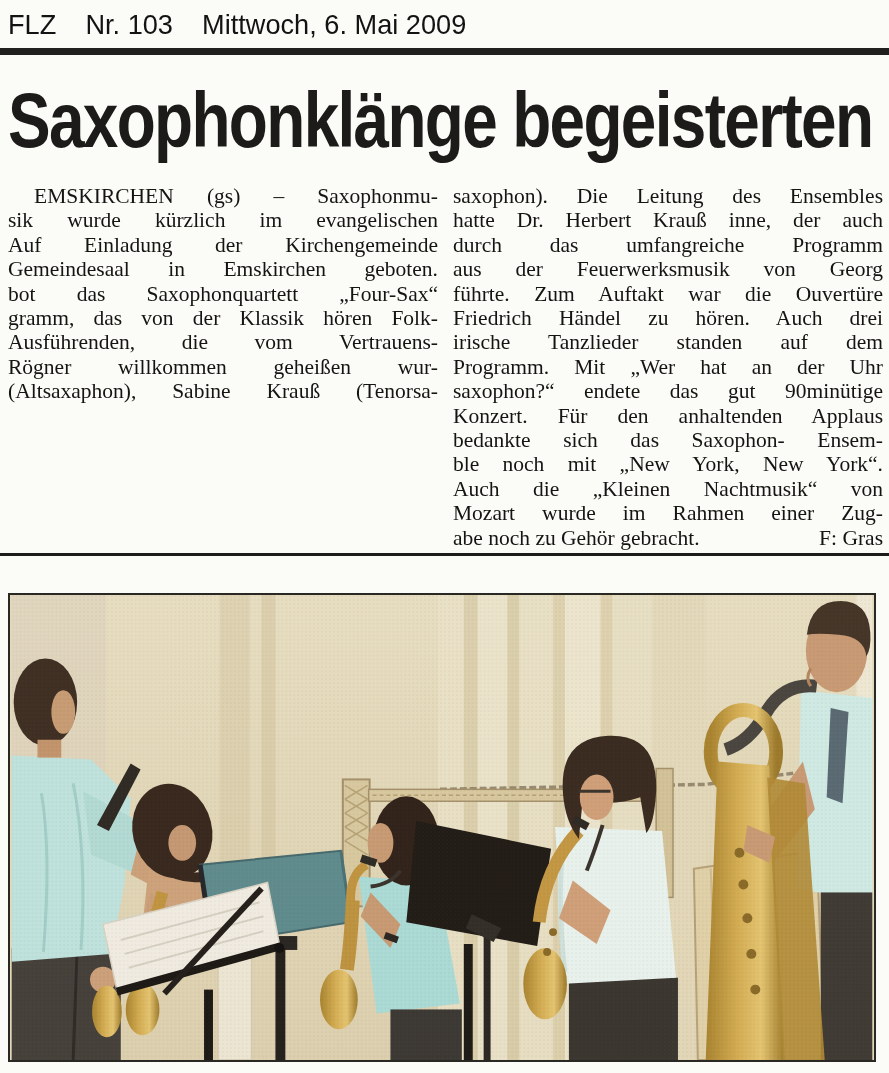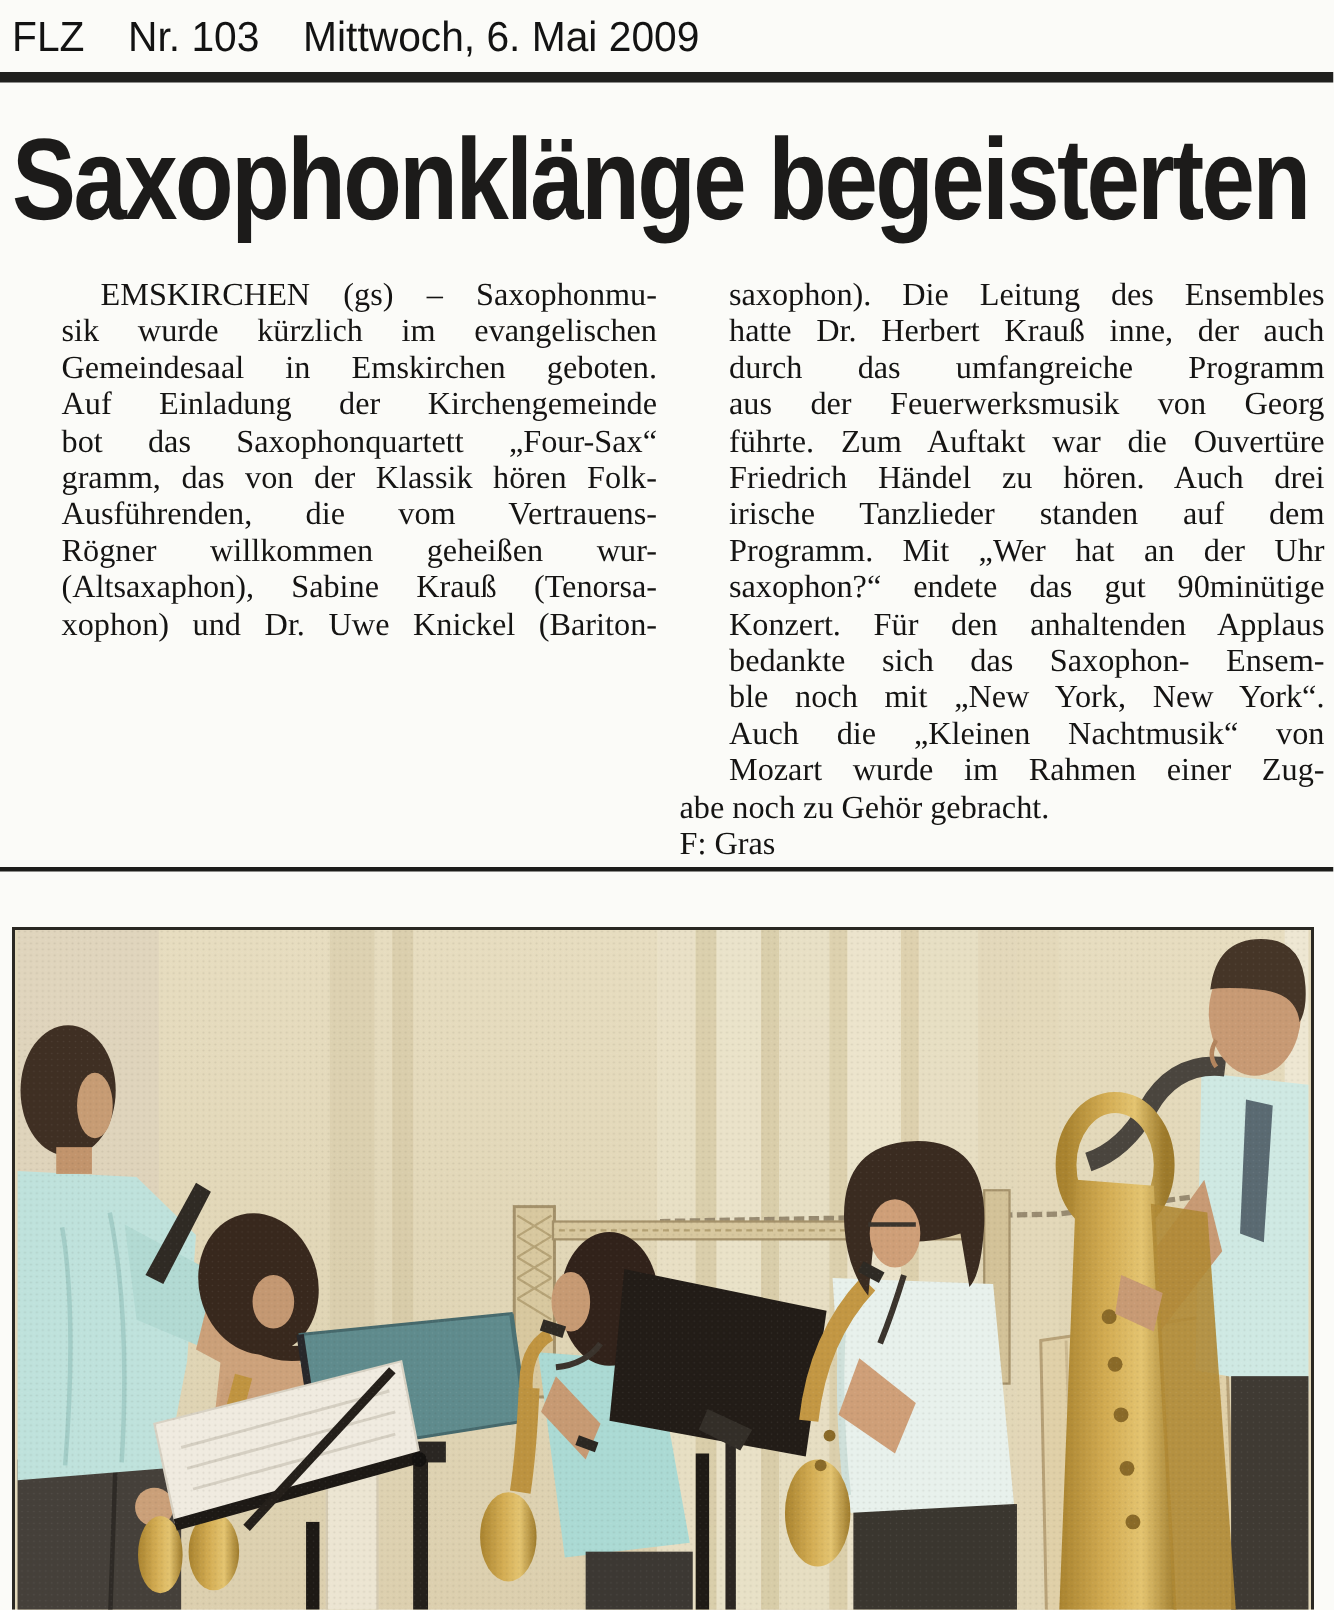--- a/index.html
+++ b/index.html
@@ -42,26 +42,25 @@
     display:flex;gap:15px;
     font-size:21.5px;
   }
   .col{width:430px;}
   .line{
     line-height:24.4px;
     text-align:justify;
     -moz-text-align-last:justify;
     text-align-last:justify;
     word-spacing:0.5px;
-    margin-left:33px;
   }
   .line.indent{text-indent:26px;}
   .credit-line{
     line-height:24.4px;
-    display:flex;justify-content:space-between;flex-direction:column;
+    display:flex;justify-content:space-between;
   }
   .thin-rule{height:3px;background:#1c1c1a;margin-top:3px;margin-left:-8px;width:889px;}
 
   
   .photo-frame{
     margin:37px 0 0 0;
     width:864px;height:465px;
     border:2px solid #2a2823;
     background:#e2d8ba;
   }
@@ -78,28 +77,27 @@
     <span class="seg">Mittwoch, 6. Mai 2009</span>
   </div>
   <div class="masthead-rule"></div>
 
   <div class="headline">Saxophonklänge begeisterten</div>
 
   <div class="body-text">
     <div class="col">
       <div class="line indent">EMSKIRCHEN (gs) – Saxophonmu-</div>
       <div class="line">sik wurde kürzlich im evangelischen</div>
+      <div class="line">Auf Einladung der Kirchengemeinde</div>
       <div class="line">Gemeindesaal in Emskirchen geboten.</div>
-      <div class="line">Auf Einladung der Kirchengemeinde</div>
       <div class="line">bot das Saxophonquartett „Four-Sax“</div>
       <div class="line">gramm, das von der Klassik hören Folk-</div>
       <div class="line">Ausführenden, die vom Vertrauens-</div>
       <div class="line">Rögner willkommen geheißen wur-</div>
       <div class="line">(Altsaxaphon), Sabine Krauß (Tenorsa-</div>
-      <div class="line">xophon) und Dr. Uwe Knickel (Bariton-</div>
     </div>
     <div class="col">
       <div class="line">saxophon). Die Leitung des Ensembles</div>
       <div class="line">hatte Dr. Herbert Krauß inne, der auch</div>
       <div class="line">durch das umfangreiche Programm</div>
       <div class="line">aus der Feuerwerksmusik von Georg</div>
       <div class="line">führte. Zum Auftakt war die Ouvertüre</div>
       <div class="line">Friedrich Händel zu hören. Auch drei</div>
       <div class="line">irische Tanzlieder standen auf dem</div>
       <div class="line">Programm. Mit „Wer hat an der Uhr</div>

